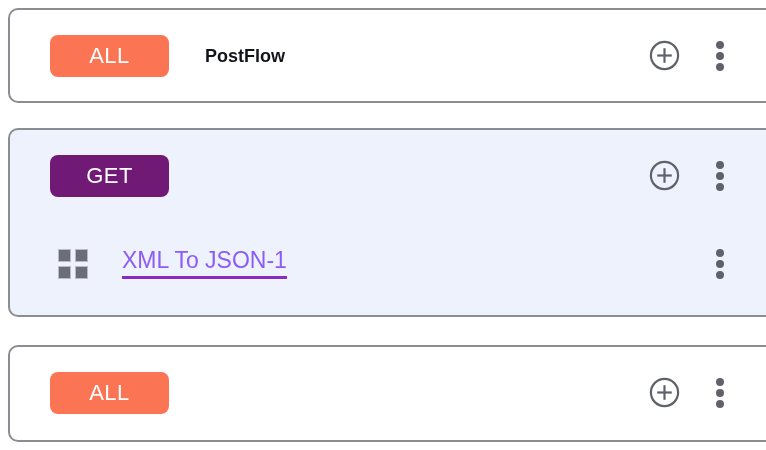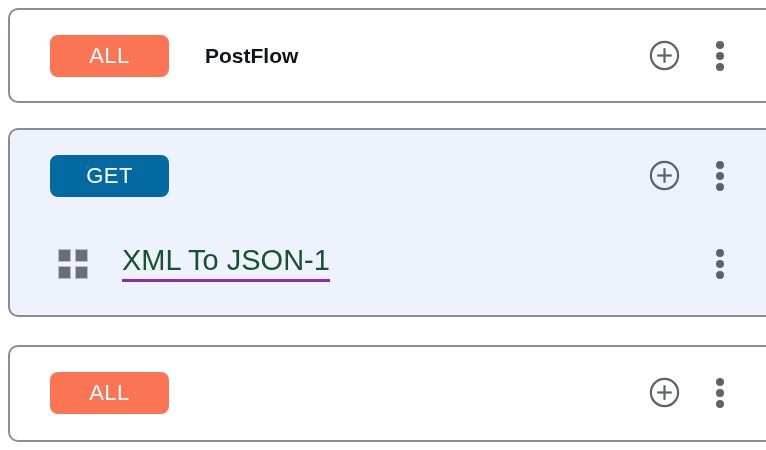--- a/index.html
+++ b/index.html
@@ -60,27 +60,27 @@
     display: flex;
     align-items: center;
     justify-content: center;
     color: #ffffff;
     font-size: 22px;
     letter-spacing: 0.5px;
     line-height: 1;
     user-select: none;
   }
   .badge.all { background: #fb7453; }
-  .badge.get { background: #0369a1; }
+  .badge.get { background: #701a75; }
 
   
   .title {
     position: absolute;
     left: 195px;
-    font-size: 21px;
+    font-size: 18px;
     font-weight: bold;
     color: #13141a;
     white-space: nowrap;
     line-height: 1;
   }
 
   
   .grid-icon {
     position: absolute;
     left: 48px;
@@ -96,22 +96,22 @@
     width: 13px;
     height: 13px;
     background: #6b6e78;
     border: 1px solid #b9bcc4;
     box-sizing: border-box;
   }
 
   .policy-link {
     position: absolute;
     left: 112px;
-    font-size: 29px;
-    color: #14532d;
+    font-size: 23px;
+    color: #8b5cf6;
     text-decoration: none;
     border-bottom: 3px solid #8a2bc0;
     padding-bottom: 4px;
     line-height: 1;
     white-space: nowrap;
     cursor: pointer;
   }
 
   
   .plus-icon {

